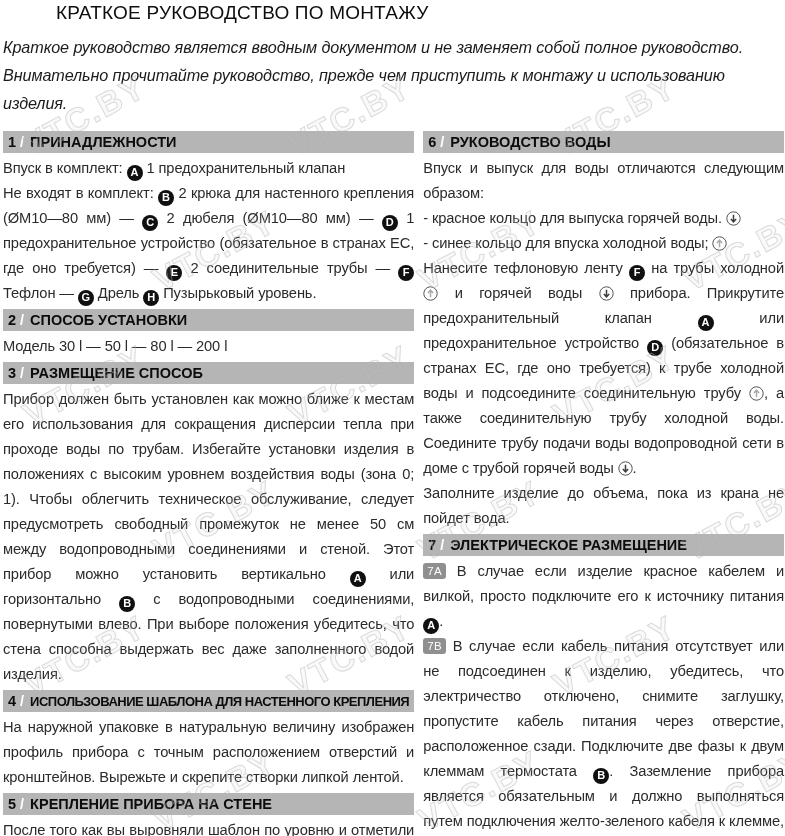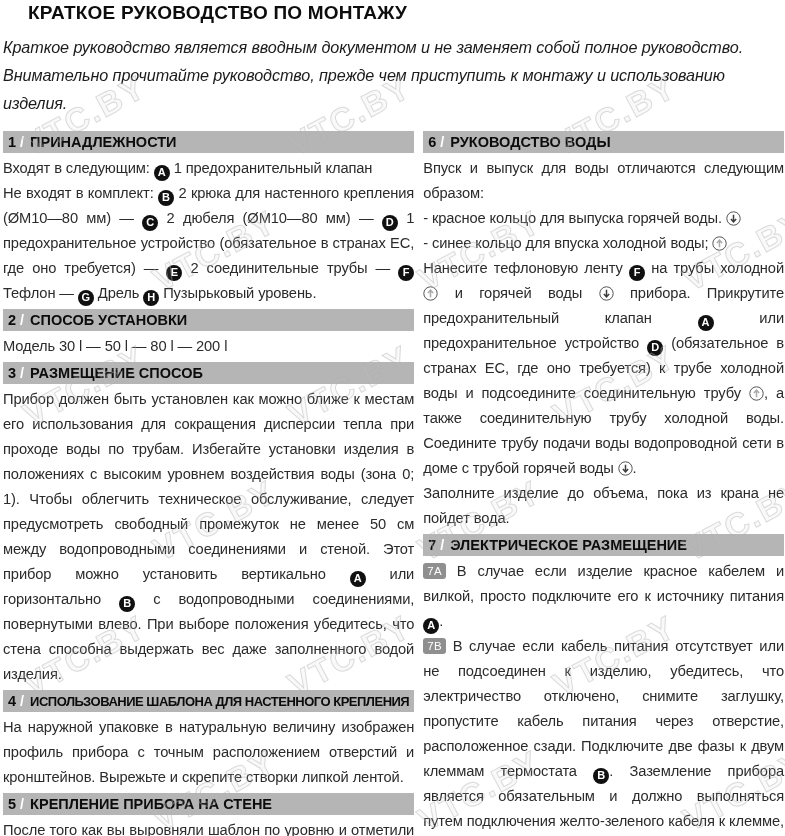--- a/index.html
+++ b/index.html
@@ -3,22 +3,22 @@
 <meta charset="utf-8">
 <style>
   html,body{margin:0;padding:0;}
   body{
     width:785px;height:836px;overflow:hidden;background:#ffffff;
     font-family:"Liberation Sans","DejaVu Sans",sans-serif;
     color:#2e2e2e;position:relative;
   }
   .page{position:relative;width:785px;height:836px;}
   .page-title{
-    font-size:19px;font-weight:bold;color:#0d0d0d;
-    margin:2px 0 9px 28px;letter-spacing:.2px;
+    font-size:19px;font-weight:normal;color:#0d0d0d;
+    margin:2px 0 9px 56px;letter-spacing:.2px;
   }
   .intro{margin:0 0 11px 3px;}
   .intro p{
     font-style:italic;font-size:16.2px;line-height:28px;margin:0;color:#1c1c1c;
     letter-spacing:-.1px;
   }
   .columns{
     display:grid;grid-template-columns:1fr 1fr;gap:9px;
     padding:0 1px 0 3px;
   }
@@ -87,21 +87,21 @@
     <p>Внимательно прочитайте руководство, прежде чем приступить к монтажу и использованию изделия.</p>
   </div>
 
   <div class="columns">
     <div class="column">
         <div class="section-bar">
           <span class="num">1</span>
           <span class="sep">/</span>
           <span class="title-text">ПРИНАДЛЕЖНОСТИ</span>
         </div>
-        <p class="body-par"><span>Входят в следующим: </span><span class="letter-badge">A</span><span> 1 предохранительный клапан</span></p>
+        <p class="body-par"><span>Впуск в комплект: </span><span class="letter-badge">A</span><span> 1 предохранительный клапан</span></p>
         <p class="body-par"><span>Не входят в комплект: </span><span class="letter-badge">B</span><span> 2 крюка для настенного крепления (ØМ10—80 мм) — </span><span class="letter-badge">C</span><span> 2 дюбеля (ØМ10—80 мм) — </span><span class="letter-badge">D</span><span> 1 предохранительное устройство (обязательное в странах ЕС, где оно требуется) — </span><span class="letter-badge">E</span><span> 2 соединительные трубы — </span><span class="letter-badge">F</span><span> Тефлон — </span><span class="letter-badge">G</span><span> Дрель </span><span class="letter-badge">H</span><span> Пузырьковый уровень.</span></p>
         <div class="section-bar">
           <span class="num">2</span>
           <span class="sep">/</span>
           <span class="title-text">СПОСОБ УСТАНОВКИ</span>
         </div>
         <p class="body-par"><span>Модель 30 l — 50 l — 80 l — 200 l</span></p>
         <div class="section-bar">
           <span class="num">3</span>
           <span class="sep">/</span>

